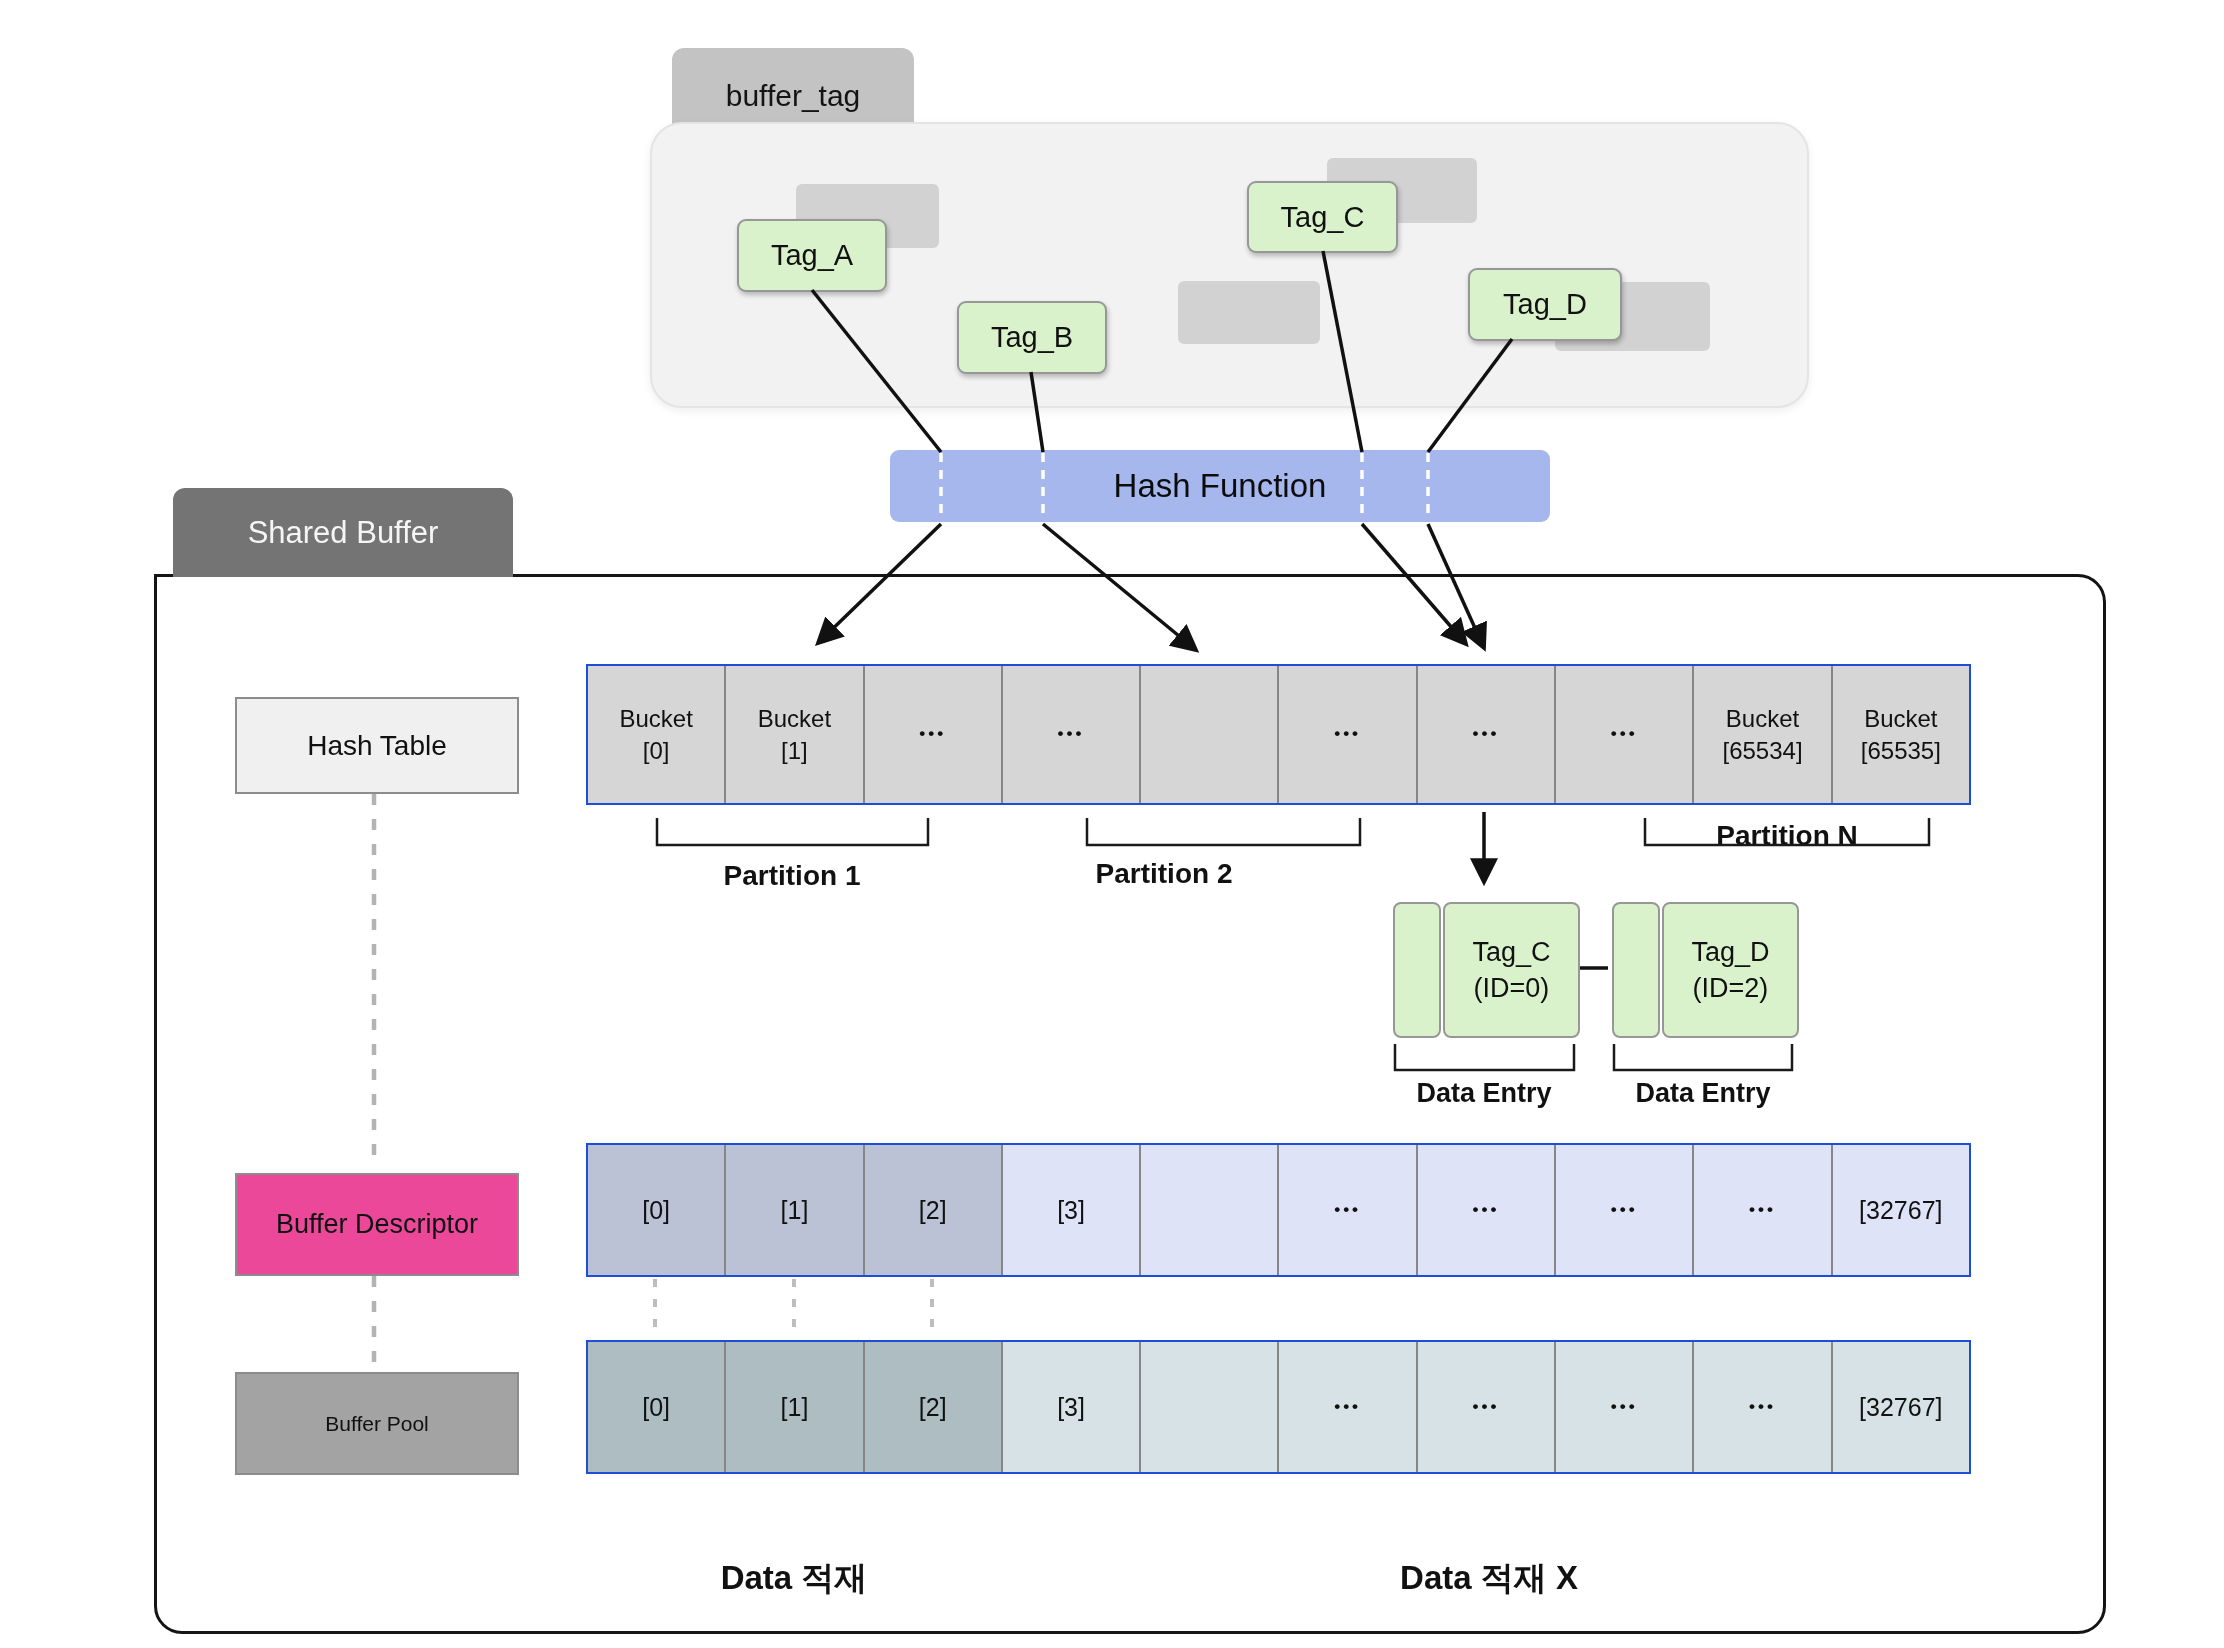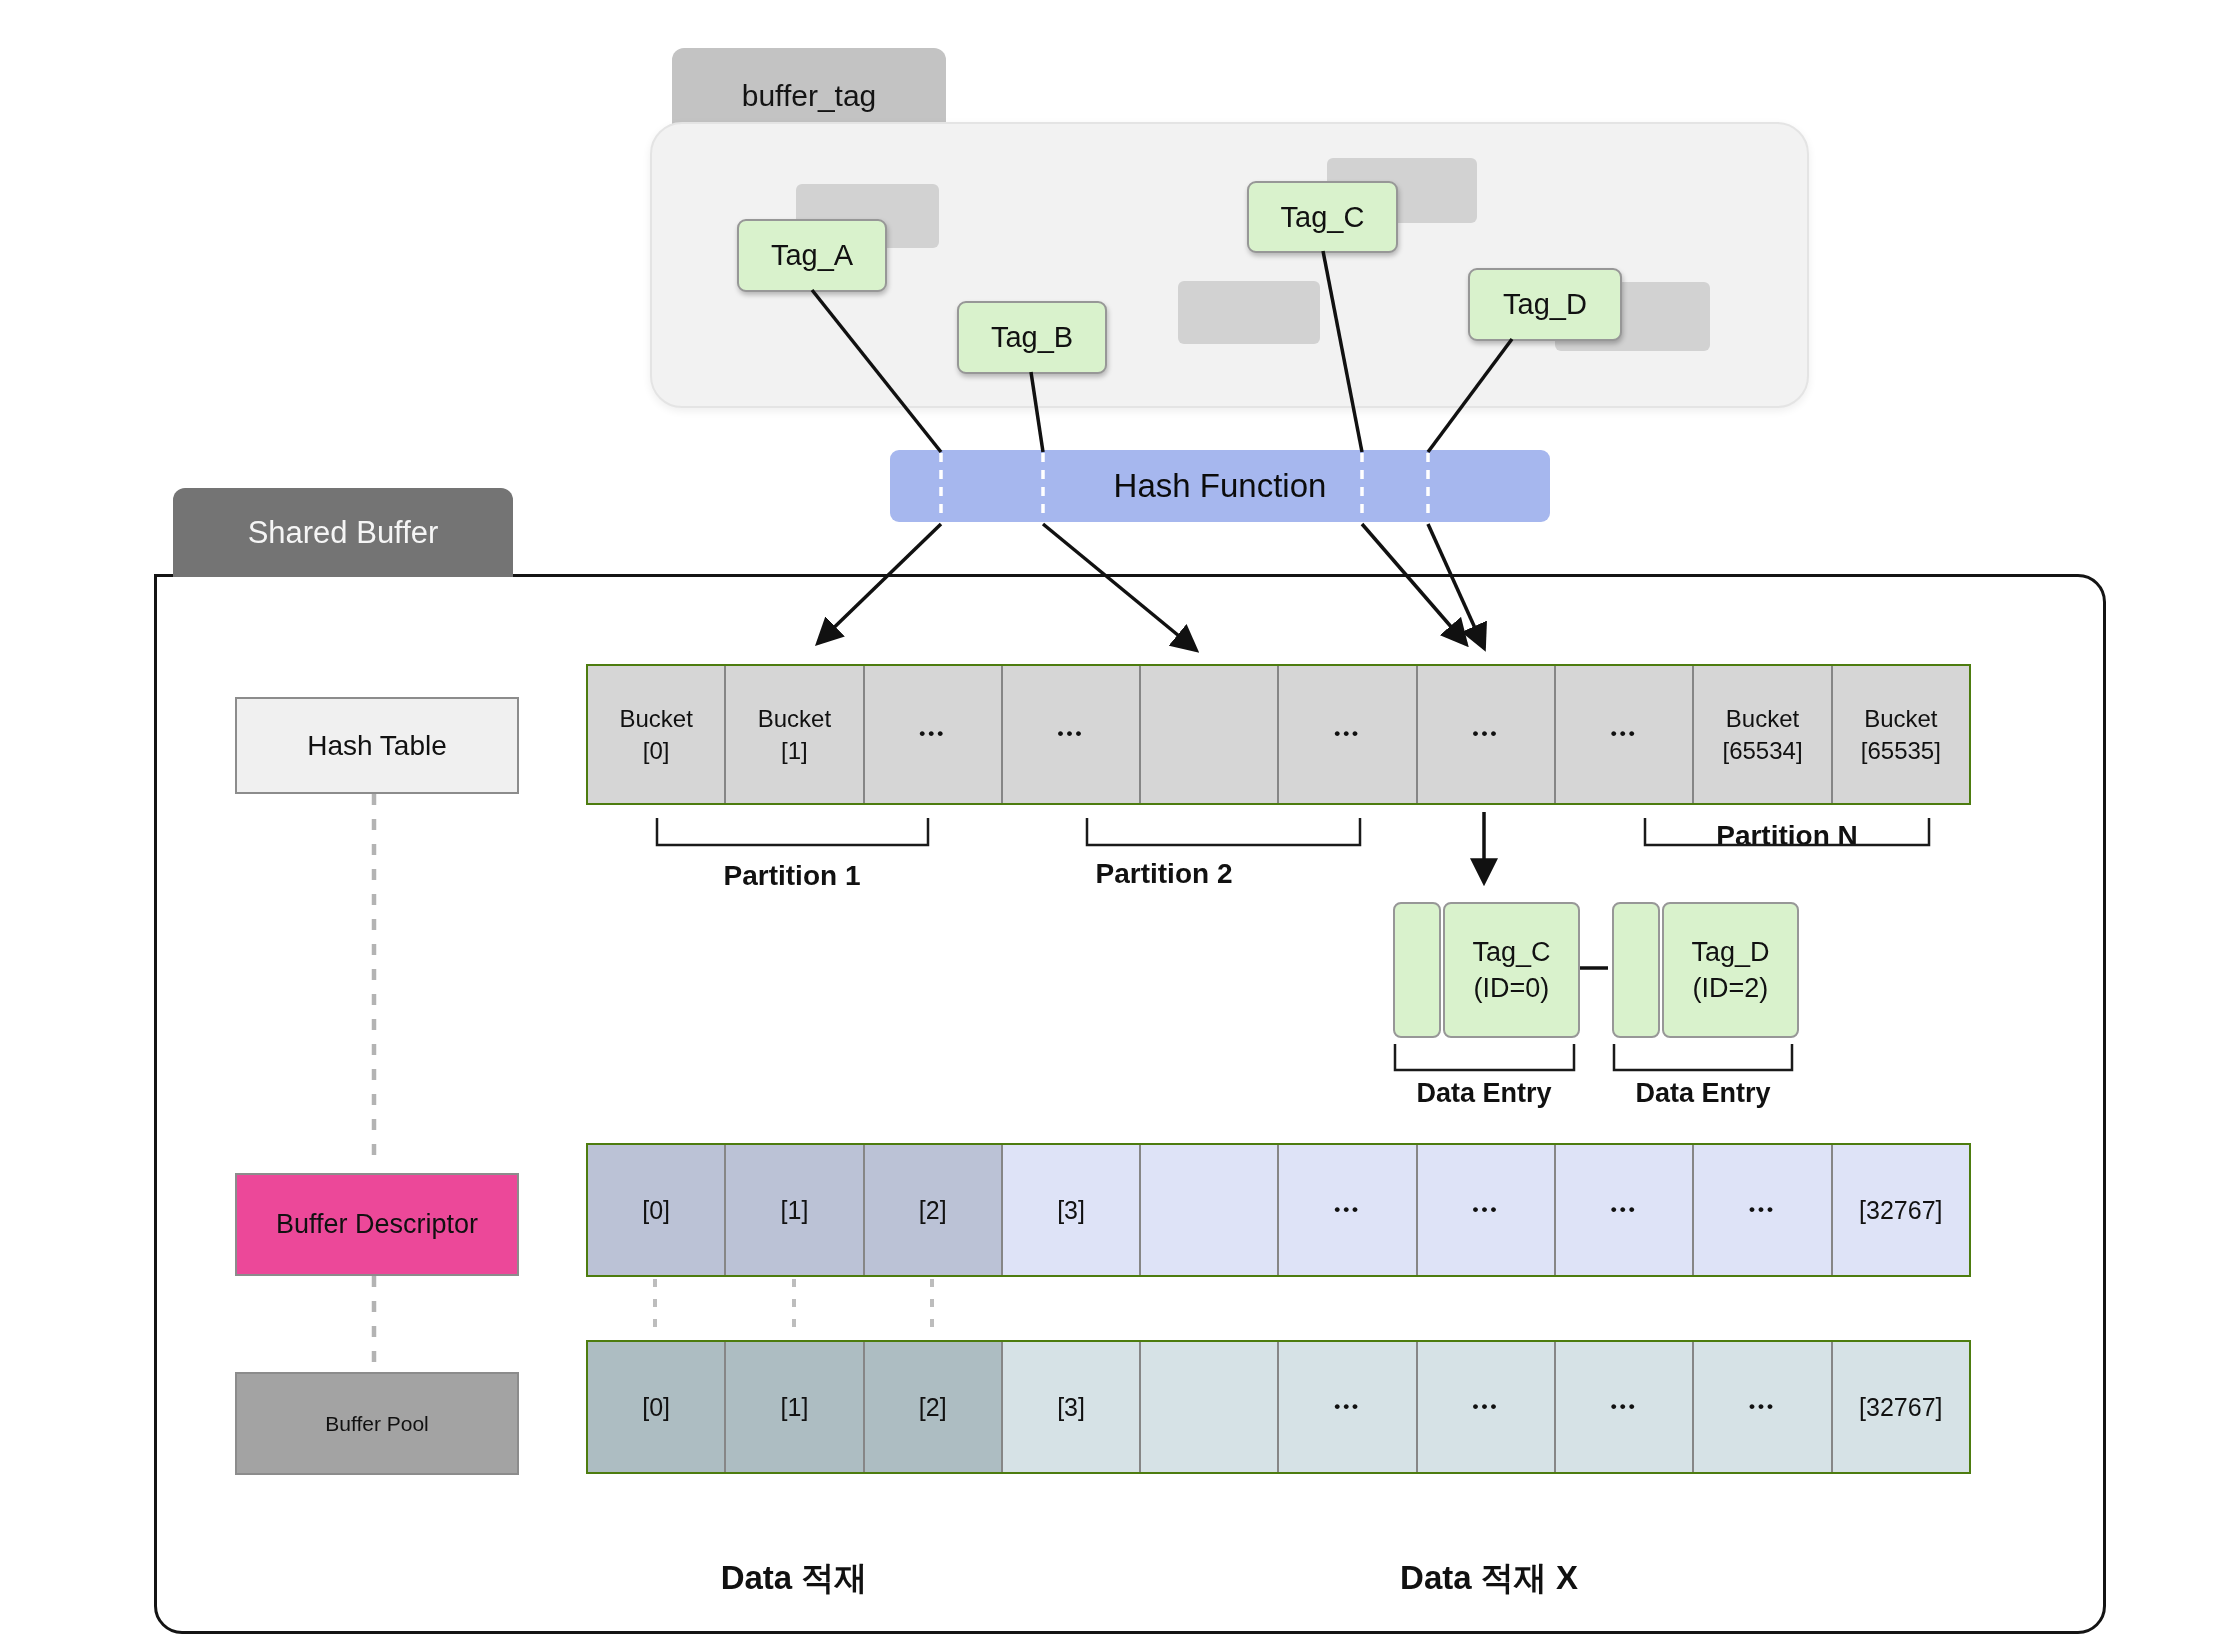--- a/index.html
+++ b/index.html
@@ -1,20 +1,20 @@
 <!DOCTYPE html>
 <html><head>
 <meta charset="utf-8">
 <style>
   html,body{margin:0;padding:0;background:#ffffff;}
   #canvas{position:relative;width:2224px;height:1648px;background:#fff;
           font-family:"Liberation Sans","DejaVu Sans",sans-serif;color:#111;overflow:hidden;}
 
   
-  .bt-tab{position:absolute;left:672px;top:48px;width:274px;height:96px;background:#c3c3c3;
+  .bt-tab{position:absolute;left:672px;top:48px;width:242px;height:96px;background:#c3c3c3;
           border-radius:12px;display:flex;align-items:center;justify-content:center;
           font-size:30px;color:#141414;z-index:2;}
   .bt-panel{position:absolute;left:650px;top:122px;width:1155px;height:282px;background:#f2f2f2;
             border:2px solid #e4e4e4;border-radius:32px;box-shadow:0 3px 8px rgba(0,0,0,.07);z-index:3;}
   .ghost{position:absolute;background:#d2d2d2;border-radius:6px;z-index:4;}
   .g-a{left:796px;top:184px;width:143px;height:64px;}
   .g-mid{left:1178px;top:281px;width:142px;height:63px;}
   .g-c{left:1327px;top:158px;width:150px;height:65px;}
   .g-d{left:1555px;top:282px;width:155px;height:69px;}
   .tag{position:absolute;background:#d9f2cc;border:2px solid #979797;border-radius:9px;
@@ -38,21 +38,21 @@
             border:3px solid #141414;border-radius:0 28px 28px 28px;z-index:1;}
 
   
   .lblbox{position:absolute;border:2px solid #8c8c8c;display:flex;align-items:center;
           justify-content:center;z-index:5;}
   .hash-table-box{left:235px;top:697px;width:280px;height:93px;background:#f0f0f0;font-size:28px;}
   .desc-box{left:235px;top:1173px;width:280px;height:99px;background:#ec4899;font-size:27px;}
   .pool-box{left:235px;top:1372px;width:280px;height:99px;background:#a3a3a3;font-size:21px;}
 
   
-  .row{position:absolute;left:586px;width:1385px;display:flex;border:2px solid #4d7c0f;
+  .row{position:absolute;left:586px;width:1385px;display:flex;border:2px solid #1d4ed8;
        box-sizing:border-box;z-index:5;}
   .row .cell{flex:1;display:flex;align-items:center;justify-content:center;text-align:center;
              white-space:pre-line;border-left:2px solid #868686;font-size:24px;line-height:1.3;}
   .row .cell:first-child{border-left:none;}
   .bucket-row{top:664px;height:141px;}
   .bucket-row .cell{background:#d6d6d6;}
   .desc-row{top:1143px;height:134px;}
   .desc-row .cell{background:#dee3f7;font-size:25px;}
   .desc-row .cell.dark{background:#bbc2d6;}
   .pool-row{top:1340px;height:134px;}

